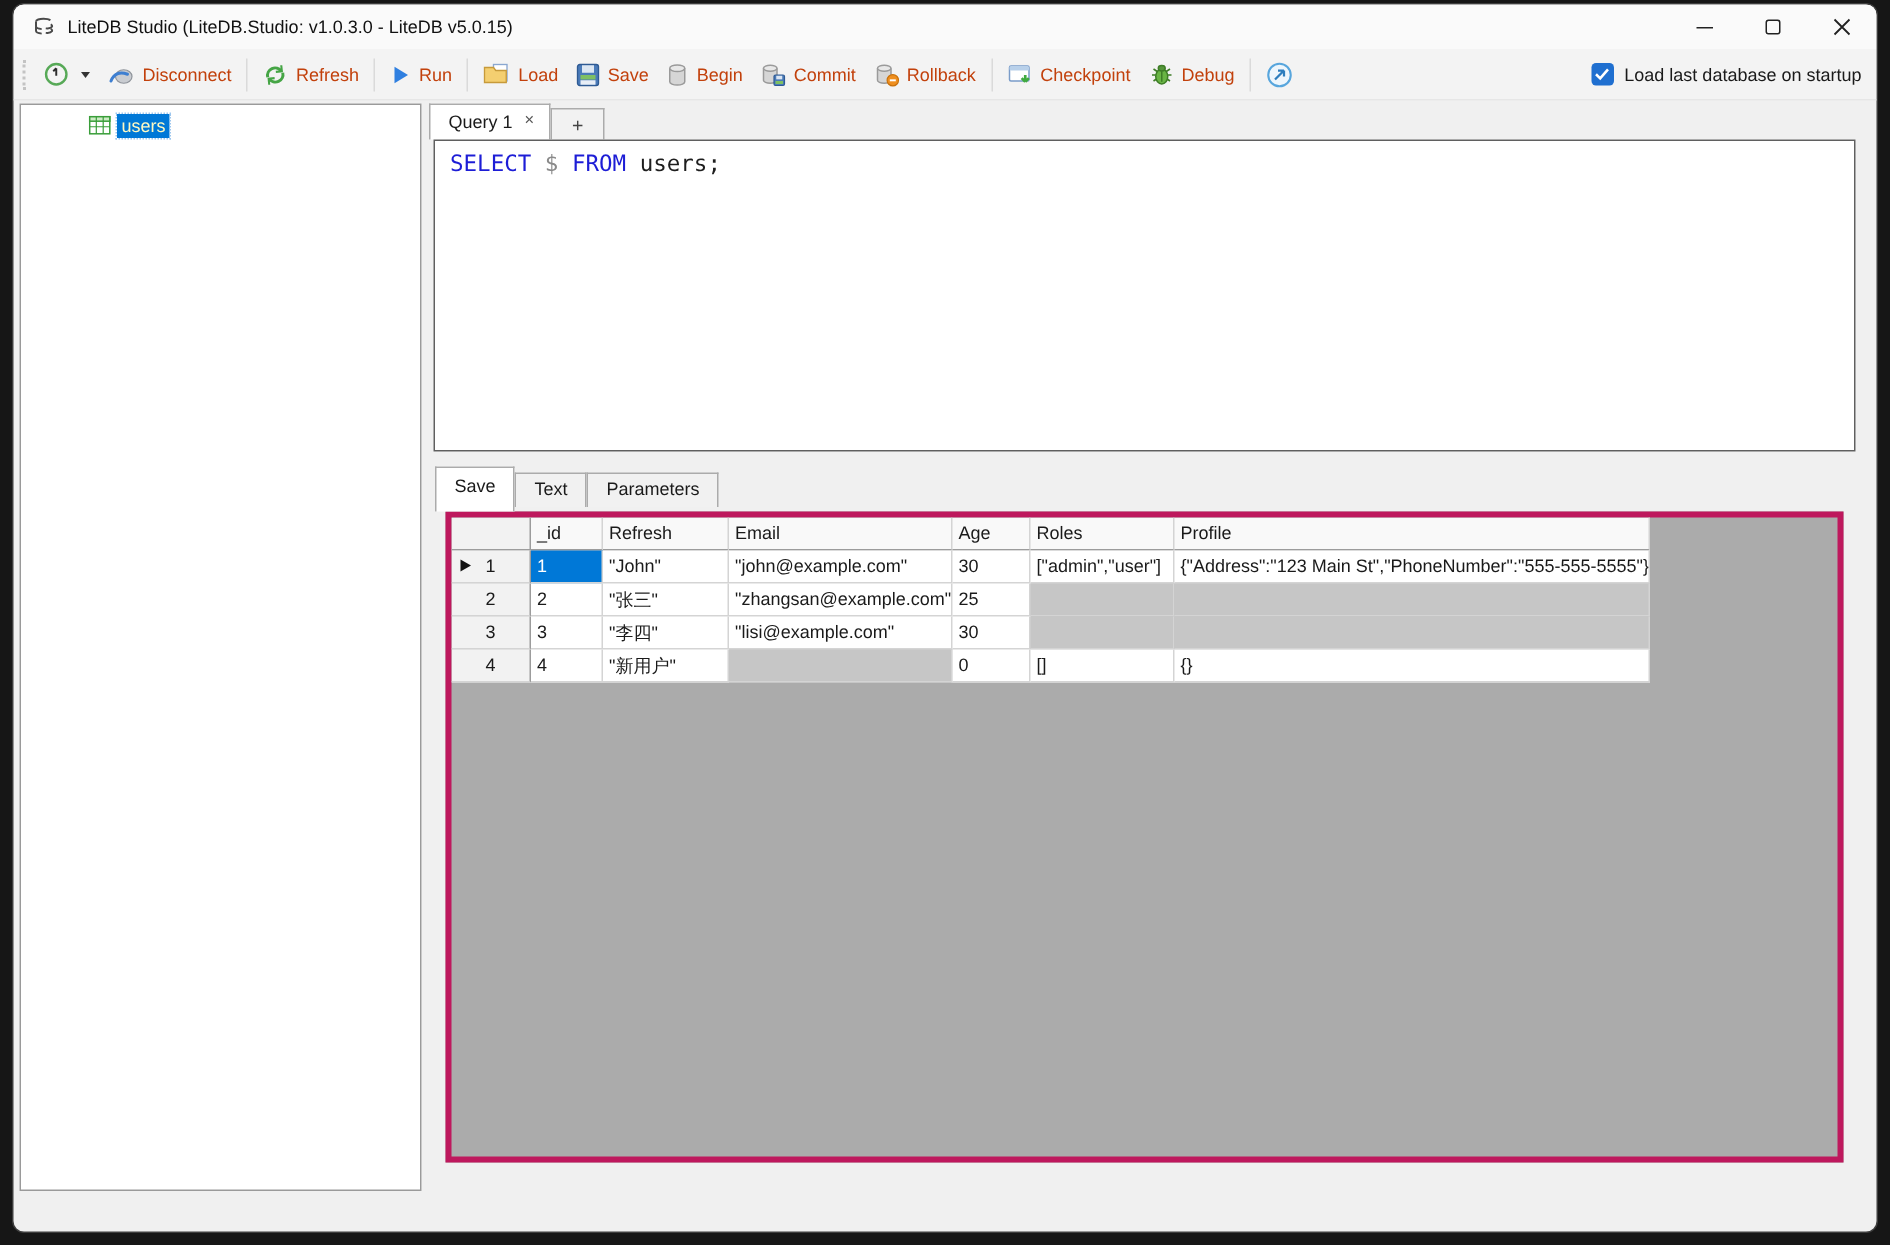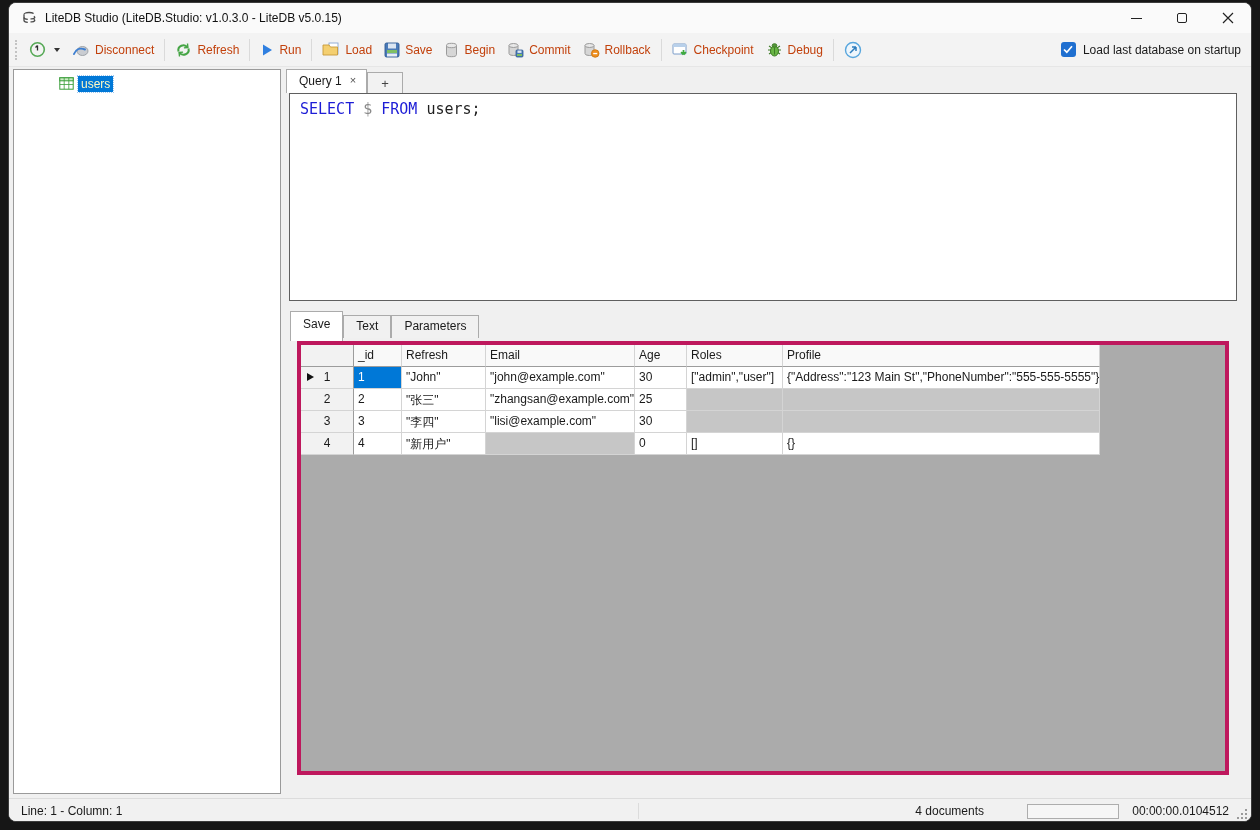--- a/index.html
+++ b/index.html
@@ -337,29 +337,14 @@
       <div class="gcell rowhead"><span>4</span></div>
       <div class="gcell c-id">4</div>
       <div class="gcell c-user">"新用户"</div>
       <div class="gcell c-email null-cell"></div>
       <div class="gcell c-age">0</div>
       <div class="gcell c-roles">[]</div>
       <div class="gcell c-profile">{}</div>
     </div>
   </div>
 
-  <div class="statusbar">
-    <span class="sb-pos">Line: 1 - Column: 1</span>
-    <span class="sb-sep"></span>
-    <span class="sb-docs">4 documents</span>
-    <span class="sb-progress"></span>
-    <span class="sb-time">00:00:00.0104512</span>
-    <span class="sb-grip">
-      <i style="right:0;bottom:0;"></i>
-        <i style="right:4px;bottom:0;"></i>
-        <i style="right:8px;bottom:0;"></i>
-      <i style="right:0;bottom:4px;"></i>
-        <i style="right:4px;bottom:4px;"></i>
-      <i style="right:0;bottom:8px;"></i>
-    </span>
-  </div>
 
 </div>
 
 </body></html>

